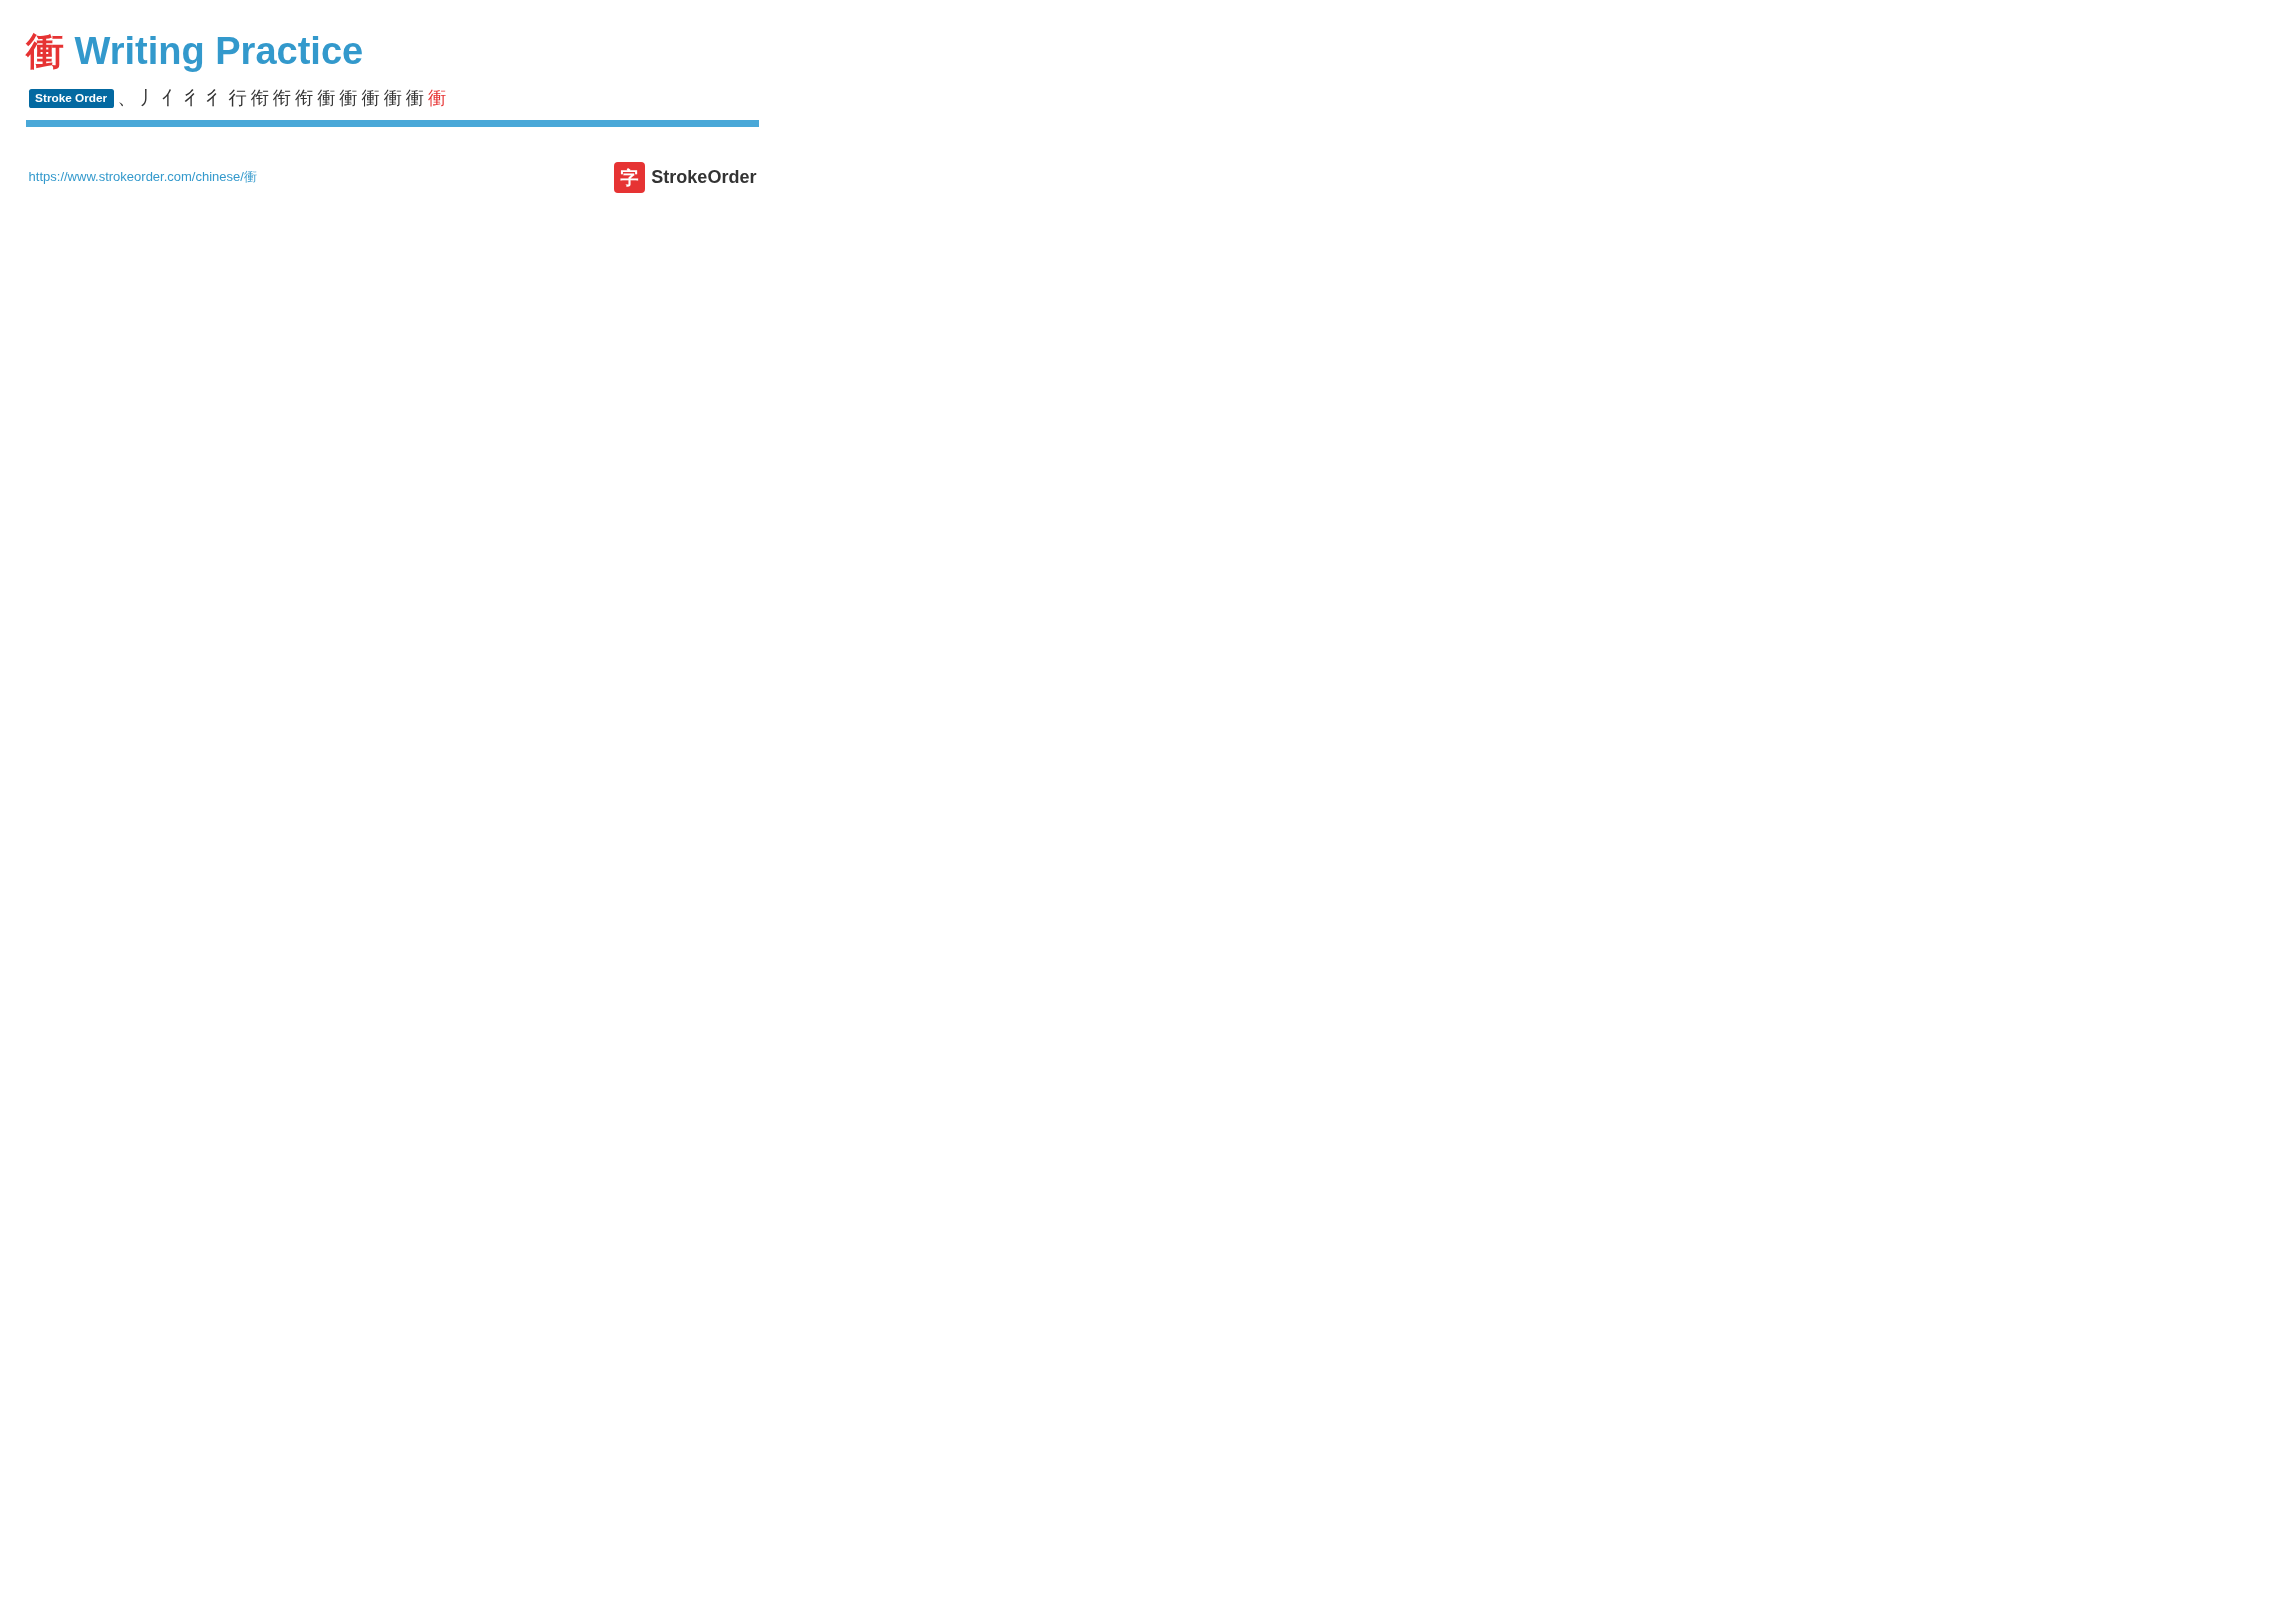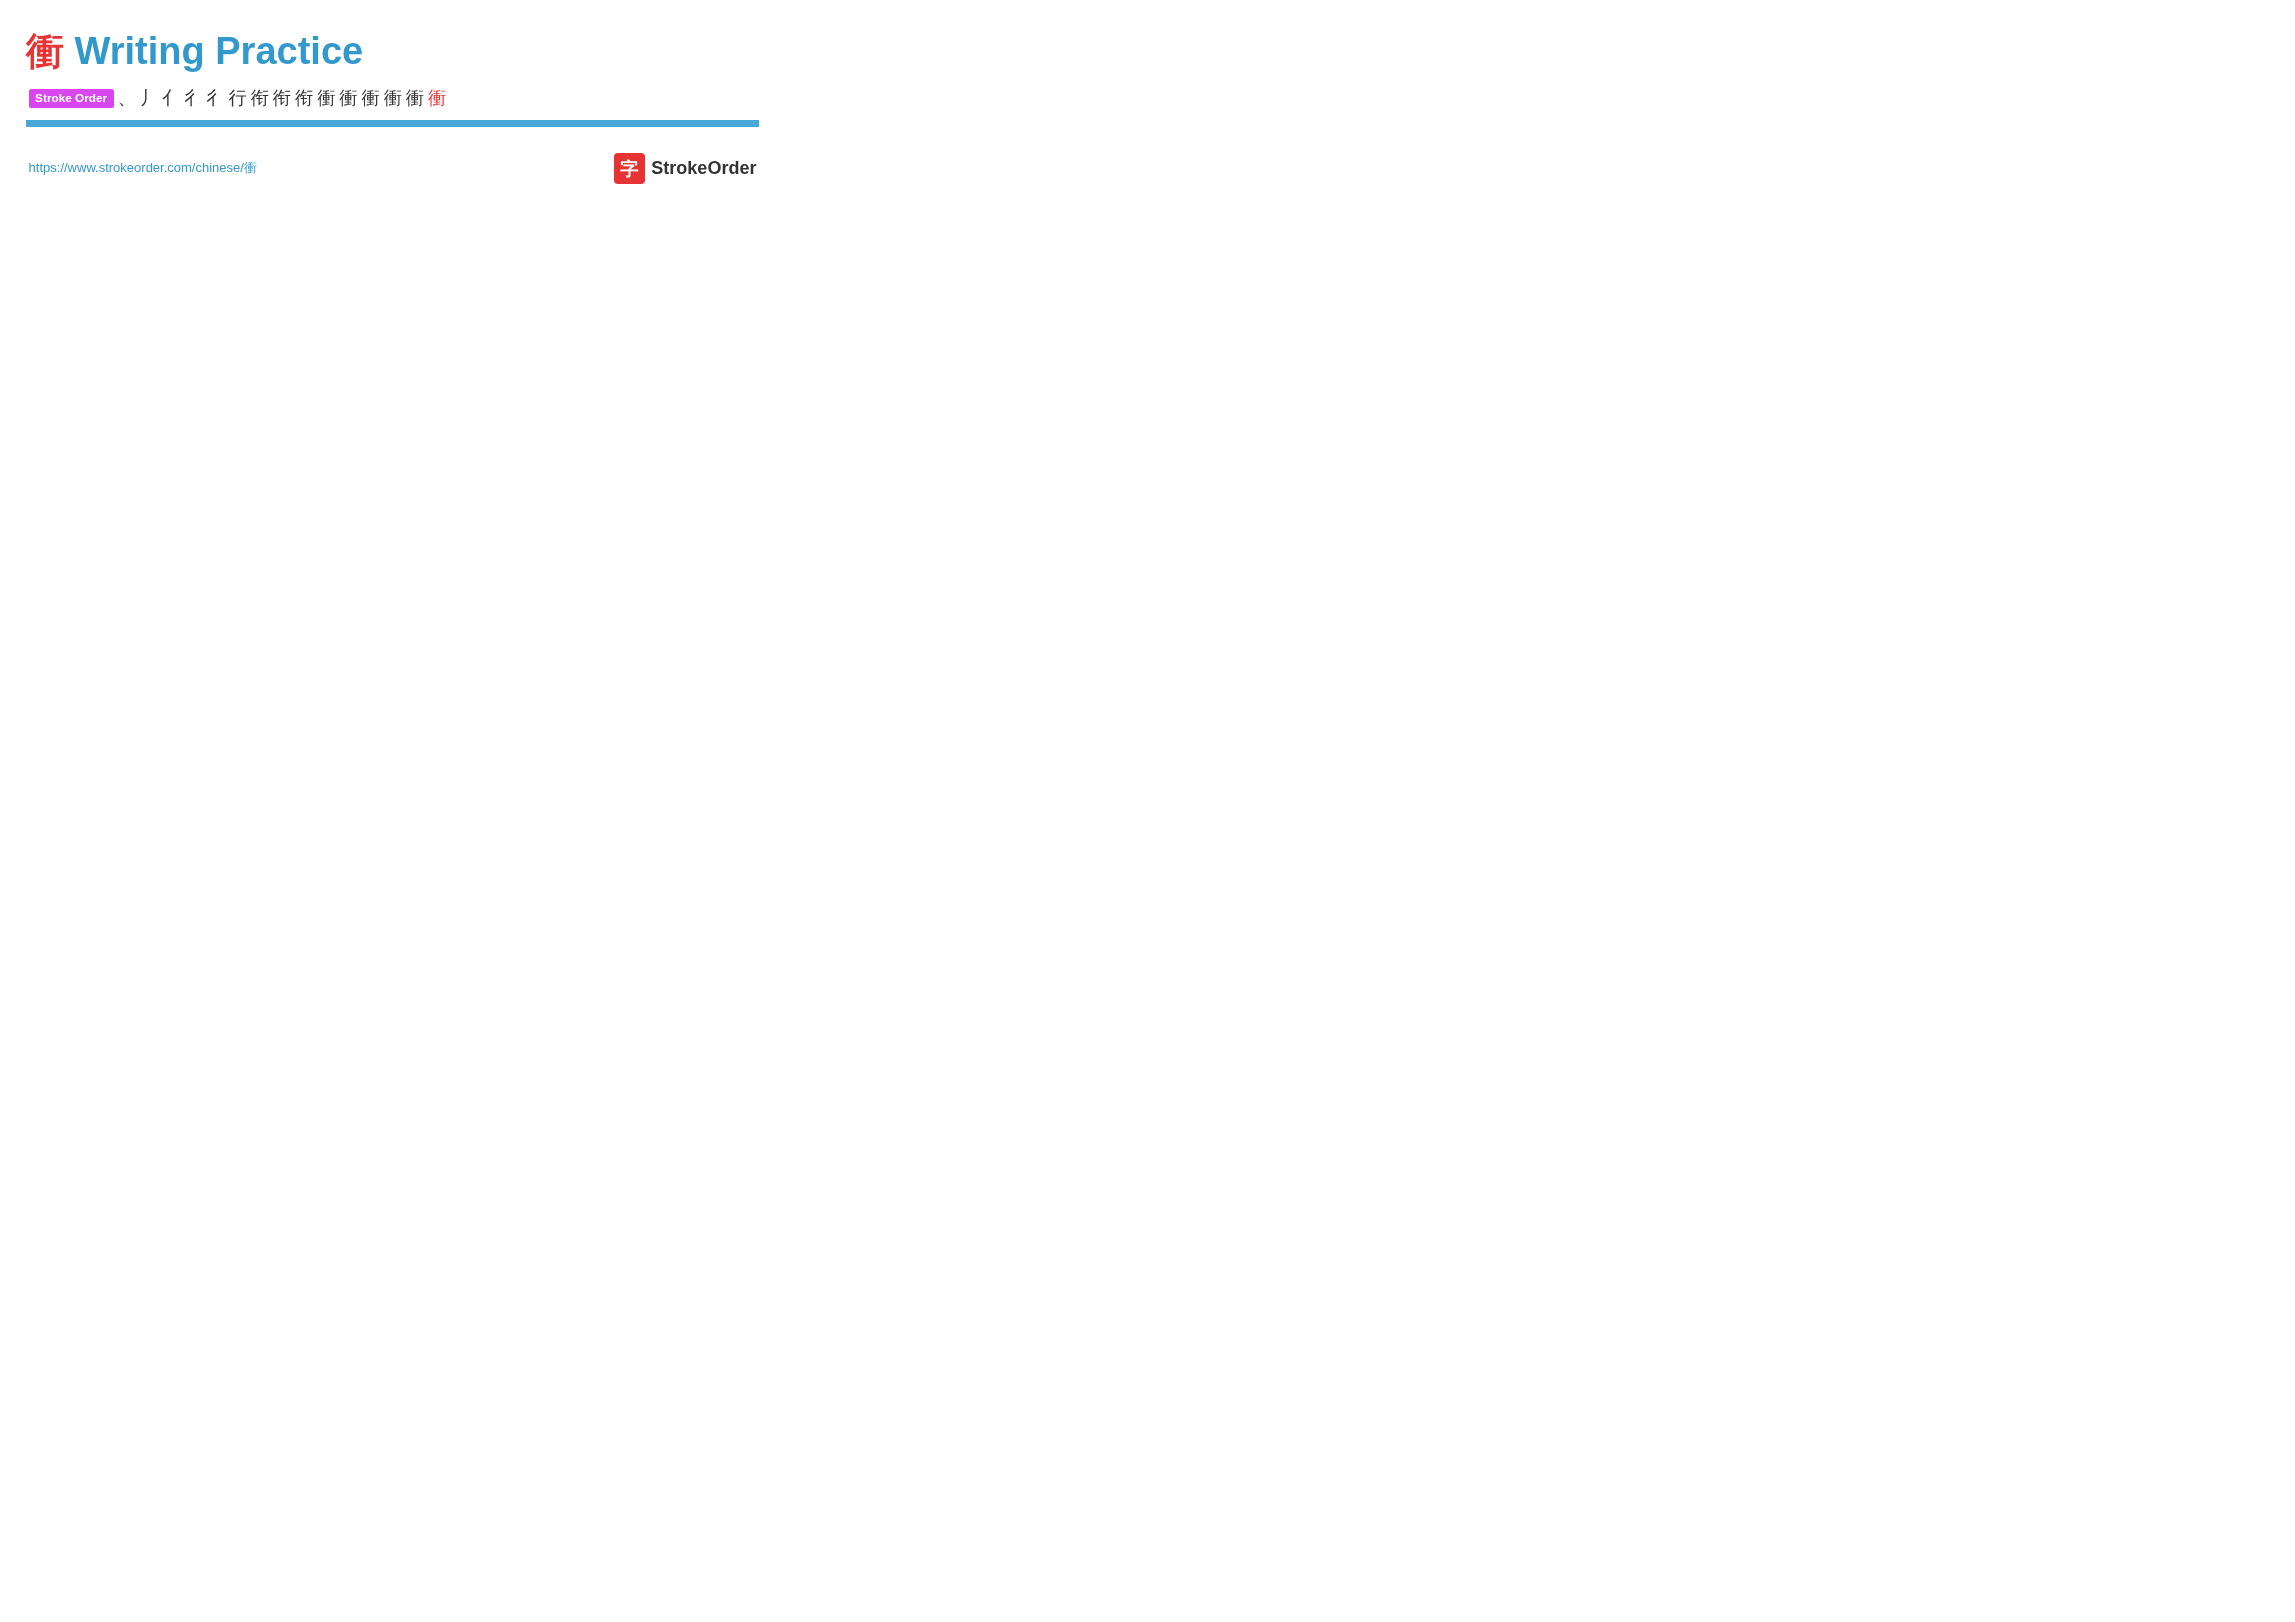--- a/index.html
+++ b/index.html
@@ -33,21 +33,21 @@
     
     .stroke-order-row {
       display: flex;
       align-items: center;
       gap: 3.9px;
       margin-bottom: 11.8px;
       padding-left: 2.6px;
       flex-wrap: nowrap;
     }
     .stroke-order-badge {
-      background: #d946ef;
+      background: #0369a1;
       color: #fff;
       font-size: 11.8px;
       font-weight: bold;
       padding: 2.6px 6.5px;
       border-radius: 2.6px;
       white-space: nowrap;
       flex-shrink: 0;
     }
     .stroke-step {
       font-size: 18.3px;
@@ -150,21 +150,21 @@
     .char-guide.lighter {
       font-size: 34px;
       color: rgba(200,200,200,0.55);
     }
 
     
     .footer {
       display: flex;
       justify-content: space-between;
       align-items: center;
-      margin-top: 26px;
+      margin-top: 35px;
       padding: 0 2.6px;
     }
     .footer-url {
       color: #3399cc;
       font-size: 13px;
       text-decoration: none;
     }
     .footer-logo {
       display: flex;
       align-items: center;

